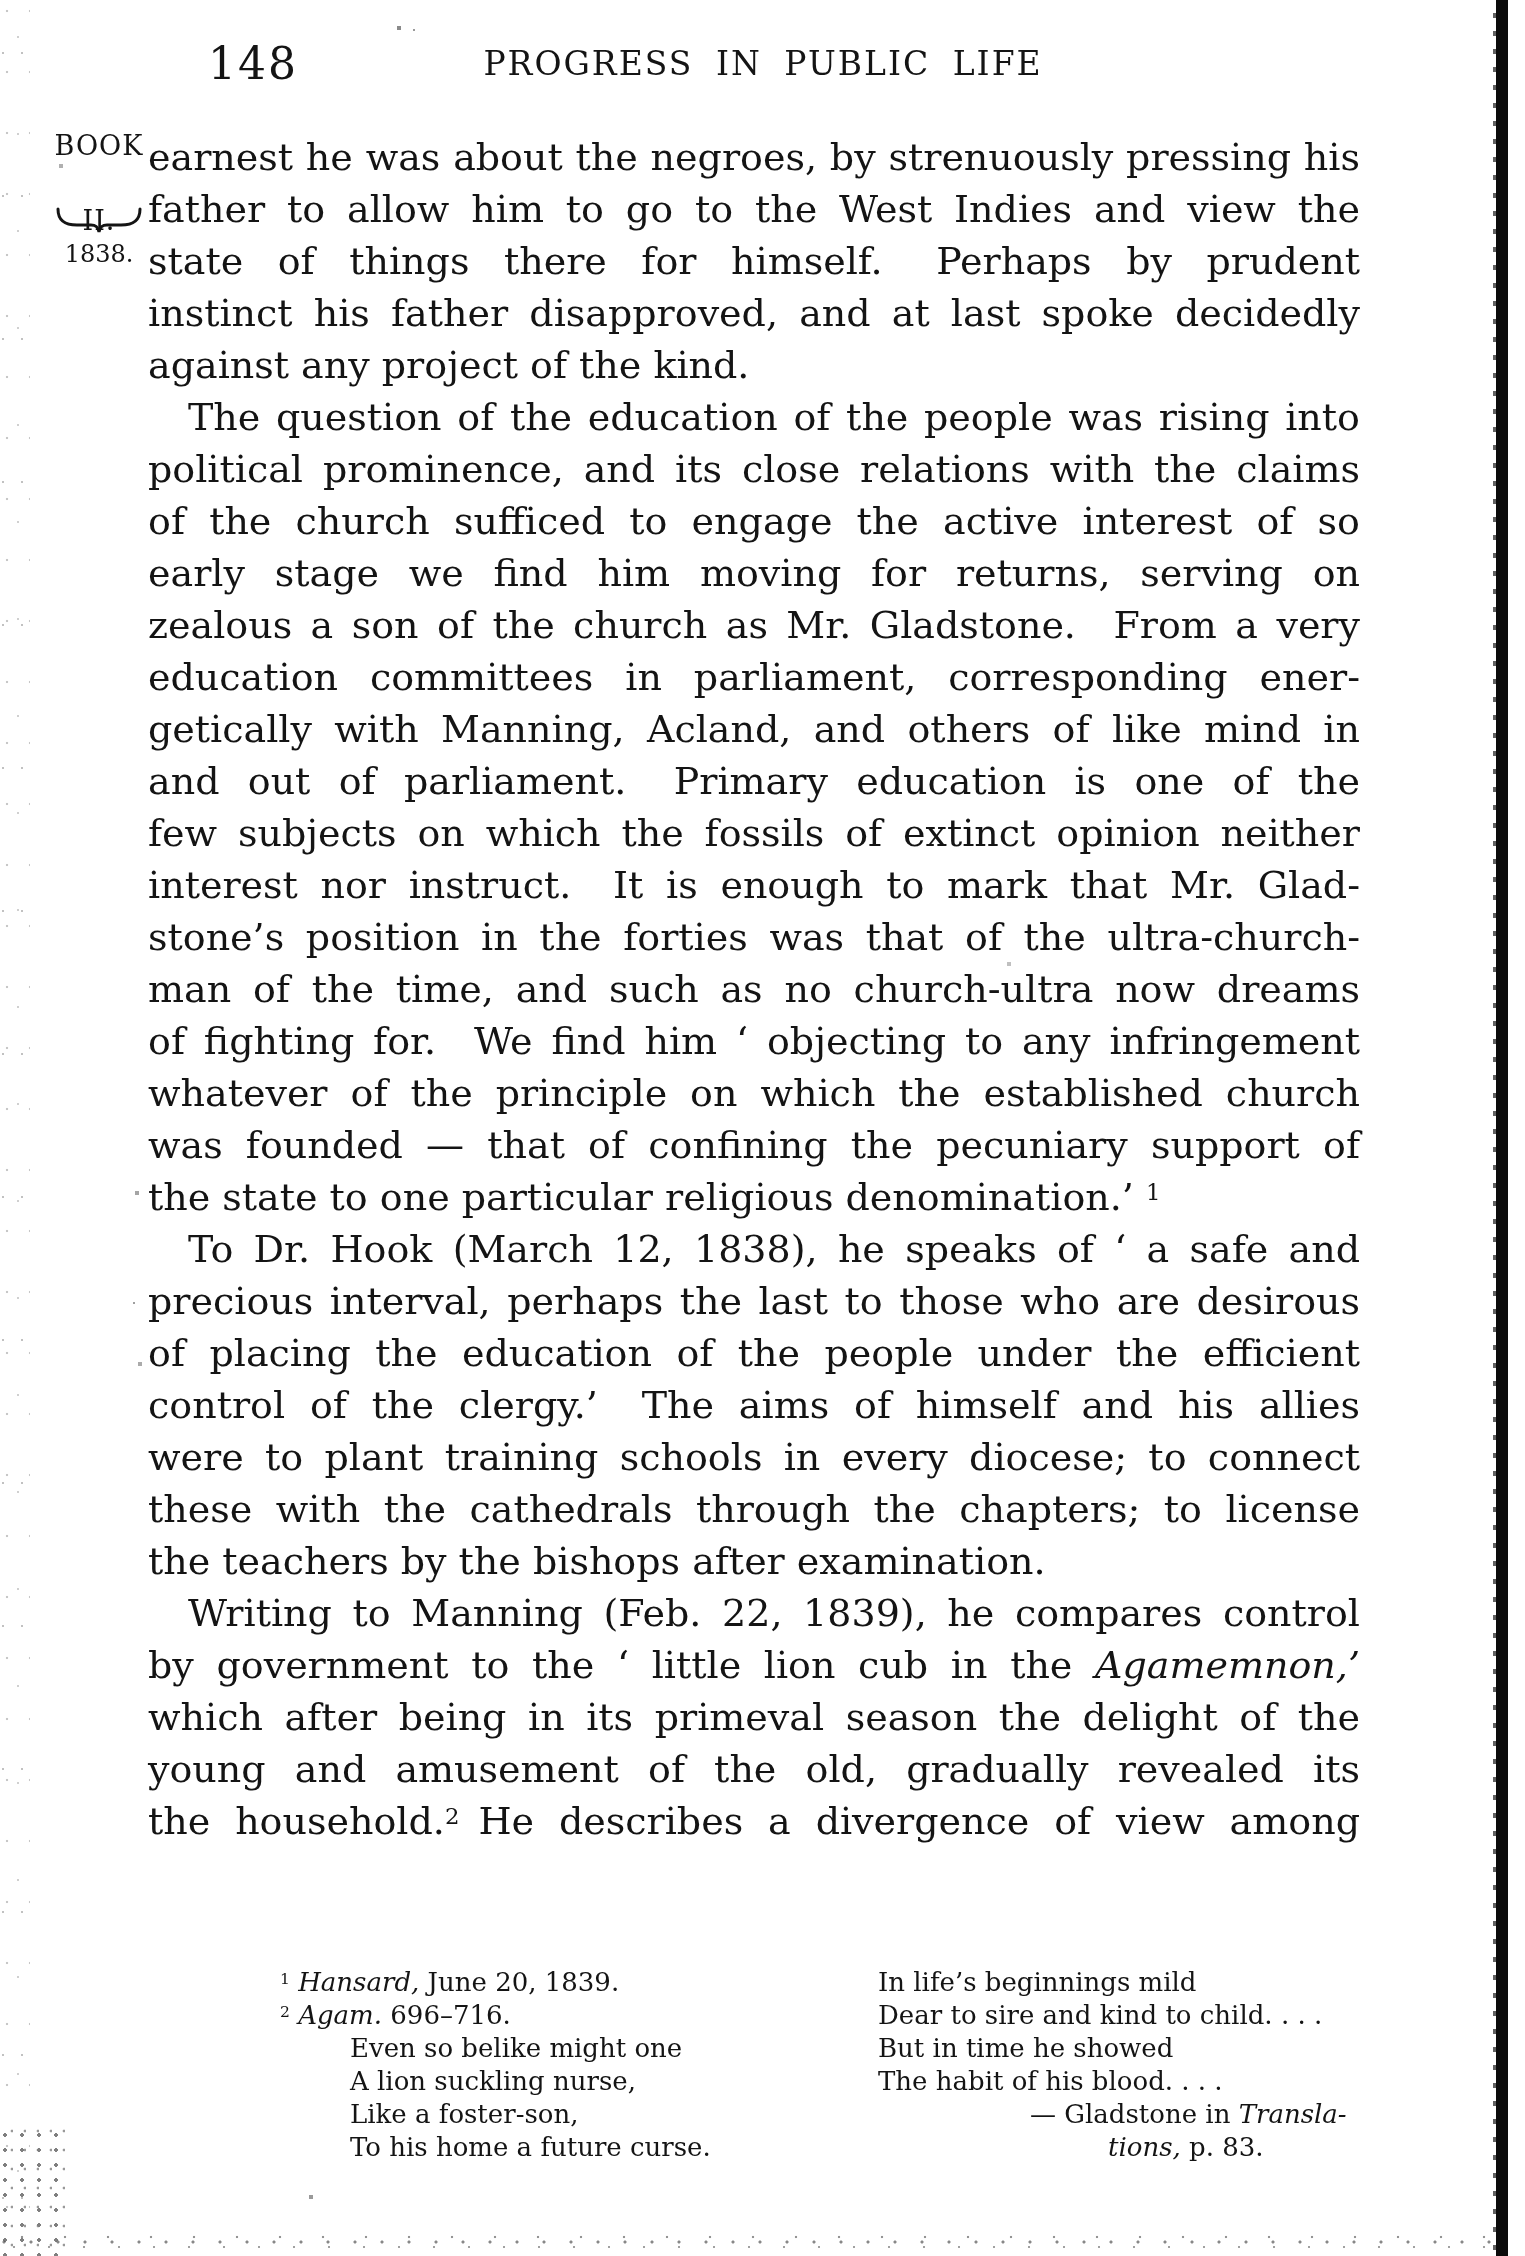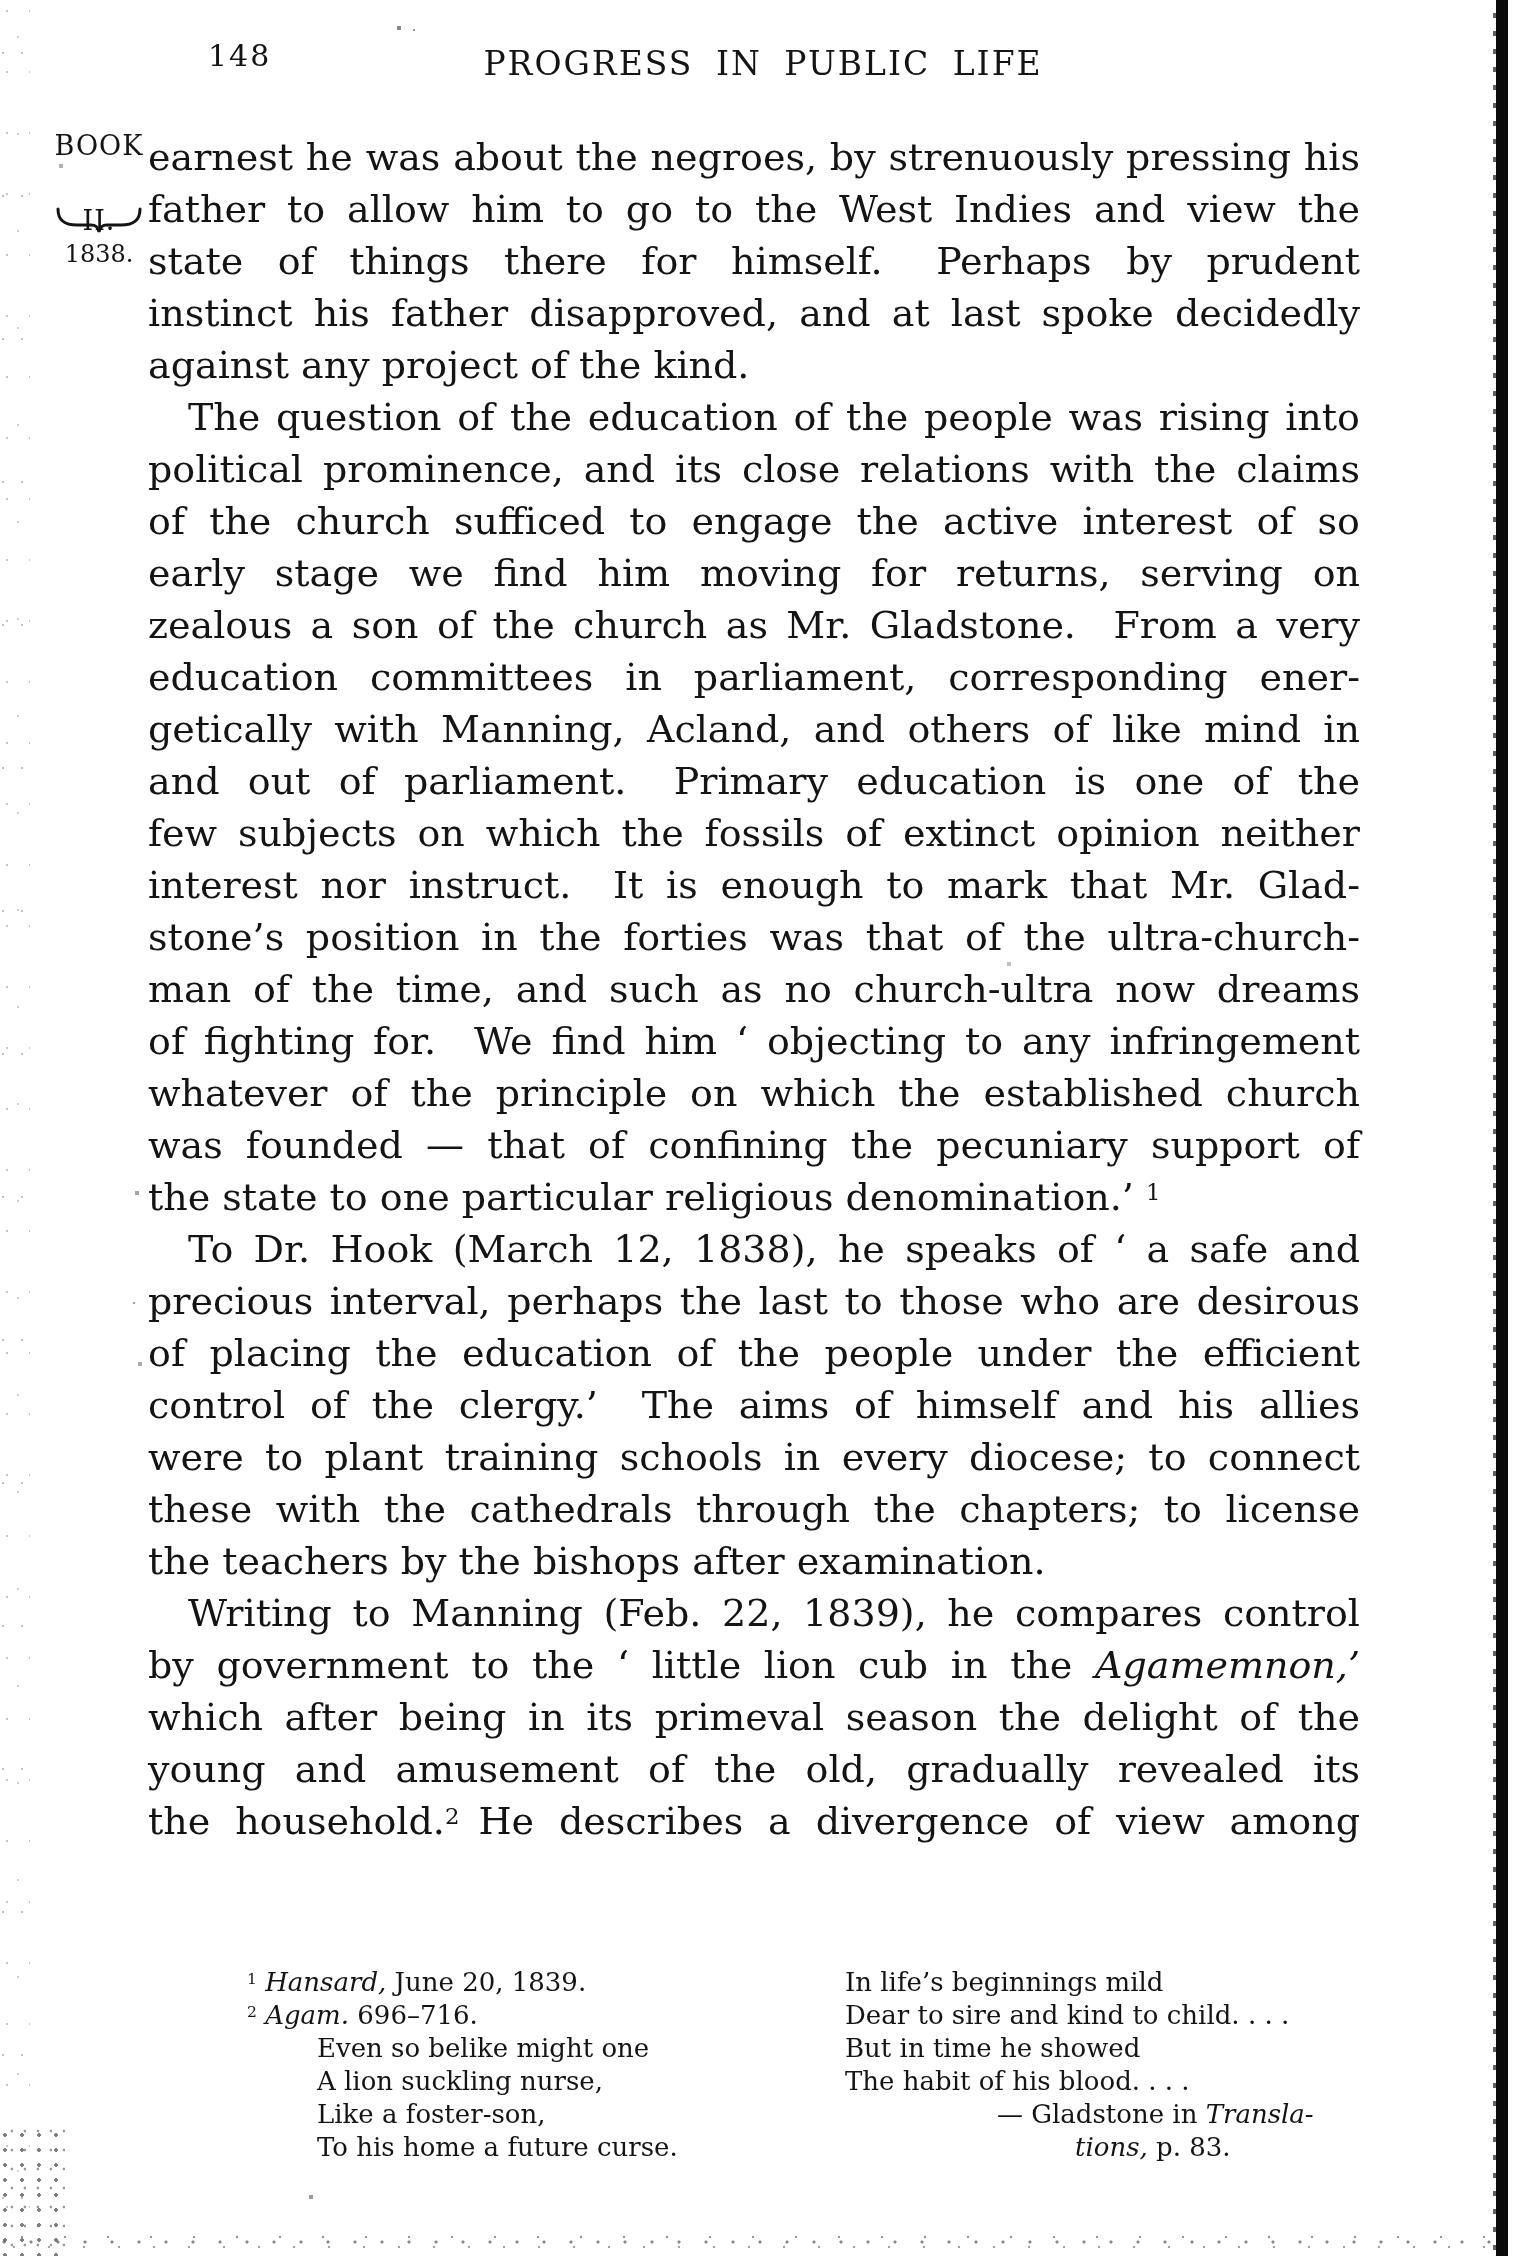--- a/index.html
+++ b/index.html
@@ -7,21 +7,21 @@
     position:relative;
     width:1525px;height:2256px;
     background:#ffffff;
     overflow:hidden;
     font-family:"DejaVu Serif","Liberation Serif",serif;
     color:#141414;
   }
   
   .pagenum{
     position:absolute;left:208px;top:38px;
-    font-size:30px;letter-spacing:2px;
+    font-size:44px;letter-spacing:2px;
   }
   .running{
     position:absolute;left:157px;top:44px;width:1212px;
     text-align:center;
     font-size:33px;letter-spacing:2px;word-spacing:10px;
   }
   
   .marginnote{
     position:absolute;left:44px;top:130px;width:110px;height:150px;
     text-align:center;font-size:27px;letter-spacing:1px;
@@ -37,21 +37,21 @@
     font-size:38px;
   }
   .body-col .tl{
     height:52px;line-height:52px;
     text-align:justify;text-align-last:justify;
     overflow:visible;white-space:normal;
   }
   .body-col .tl.last{text-align-last:left;}
   .body-col .ind1{padding-left:40px;}
   
-  .fn{position:absolute;top:1966px;font-size:26px;}
+  .fn{position:absolute;top:1966px;font-size:26px;margin-left:33px;}
   .fn .tl{height:33px;line-height:33px;text-align:left;white-space:nowrap;}
   .fn-left{left:247px;width:560px;}
   .fn-right{left:845px;width:560px;}
   .fn .ind1{padding-left:70px;}
   .fn .ind2{padding-left:152px;}
   .fn .ind3{padding-left:230px;}
   
   .it{font-style:italic;}
   sup{
     font-size:60%;line-height:0;

